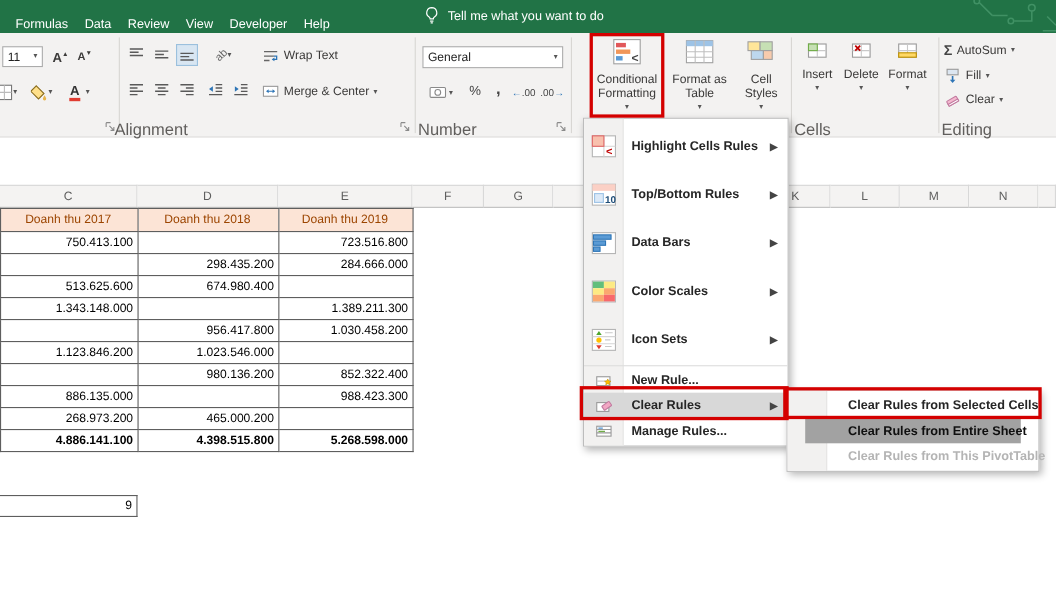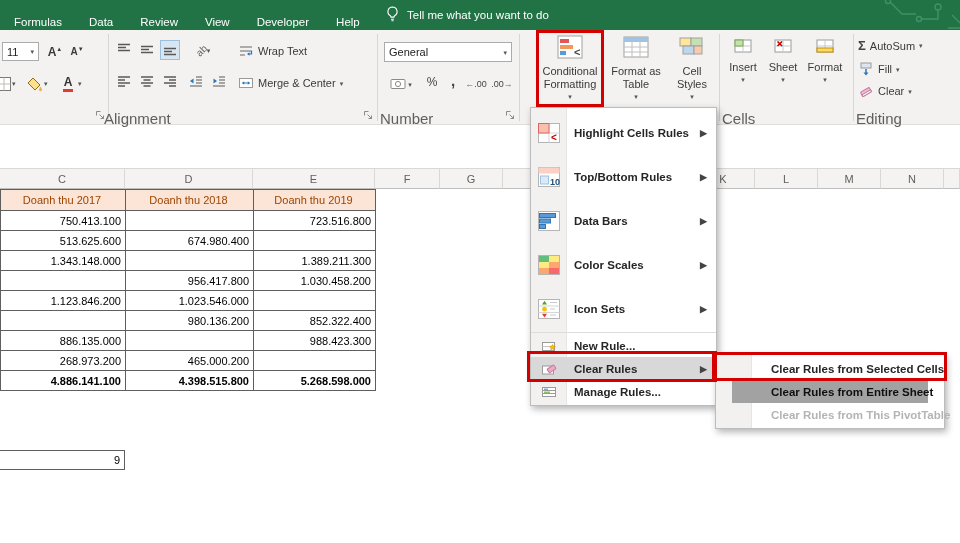--- a/index.html
+++ b/index.html
@@ -7,21 +7,21 @@
     --table-header-fill:#fce4d6;
     --table-header-text:#9c4500;
     --annotation-red:#d40000;
   }
   *{margin:0;padding:0;box-sizing:border-box}
   html,body{width:960px;height:543px;overflow:hidden}
   body{position:relative;font-family:"Liberation Sans",sans-serif;background:#fff}
 
   
   .titlebar{position:absolute;left:0;top:0;width:960px;height:30px;background:var(--excel-green,#217346);color:#fff;font-size:11.5px}
-  .tb-tabs{position:absolute;left:14px;top:0;height:44px;display:flex;align-items:center;gap:27px;white-space:nowrap}
+  .tb-tabs{position:absolute;left:14px;top:0;height:44px;display:flex;align-items:center;gap:15px;white-space:nowrap}
   .tellme{position:absolute;left:386px;top:0;height:30px;display:flex;align-items:center;gap:8px;white-space:nowrap}
   .deco{position:absolute;right:0;top:0;height:30px}
 
   
   .ribbon{position:absolute;left:0;top:30px;width:960px;height:95px;background:#f3f2f1;border-bottom:1px solid #e0dedc;font-size:11px;color:#3b3a39}
   .vsep{position:absolute;top:4px;height:87px;width:1px;background:#d8d6d3}
   .glabel{position:absolute;top:80px;height:14px;text-align:left;font-size:15px;color:#605e5c;white-space:nowrap}
   .launcher{position:absolute;width:11px;height:11px}
   .combo{position:absolute;background:#fff;border:1px solid #ababab;display:flex;align-items:center;padding:0 4px;color:#222}
   .combo .dd{margin-left:auto}
@@ -314,21 +314,21 @@
   </div>
   <div class="bigbtn" style="left:763px;top:6px;width:40px">
     <span>
       <svg width="20" height="20">
           <rect x="2" y="4" width="16" height="12" fill="#fff" stroke="#9a9a9a"></rect>
           <line x1="10" y1="4" x2="10" y2="16" stroke="#c9c9c9"></line>
           <line x1="2" y1="10" x2="18" y2="10" stroke="#c9c9c9"></line>
           <path d="M4.5 5.5l4.5 4.5M9 5.5L4.5 10" stroke="#c00000" stroke-width="1.6"></path>
         </svg>
     </span>
-    <span class="lbl">Sheet</span>
+    <span class="lbl">Delete</span>
     <span class="dd">▾</span>
   </div>
   <div class="bigbtn" style="left:804px;top:6px;width:42px">
     <span>
       <svg width="20" height="20">
           <rect x="2" y="4" width="16" height="12" fill="#fff" stroke="#9a9a9a"></rect>
           <line x1="10" y1="4" x2="10" y2="16" stroke="#c9c9c9"></line>
           <line x1="2" y1="10" x2="18" y2="10" stroke="#c9c9c9"></line>
           <rect x="2" y="12" width="16" height="4" fill="#ffd966" stroke="#bf9000"></rect>
         </svg>
@@ -394,20 +394,25 @@
     <td>Doanh thu 2017</td>
     <td>Doanh thu 2018</td>
     <td>Doanh thu 2019</td>
   </tr>
   <tr>
         <td>750.413.100</td>
         <td></td>
         <td>723.516.800</td>
       </tr>
   <tr>
+        <td></td>
+        <td>298.435.200</td>
+        <td>284.666.000</td>
+      </tr>
+  <tr>
         <td>513.625.600</td>
         <td>674.980.400</td>
         <td></td>
       </tr>
   <tr>
         <td>1.343.148.000</td>
         <td></td>
         <td>1.389.211.300</td>
       </tr>
   <tr>

